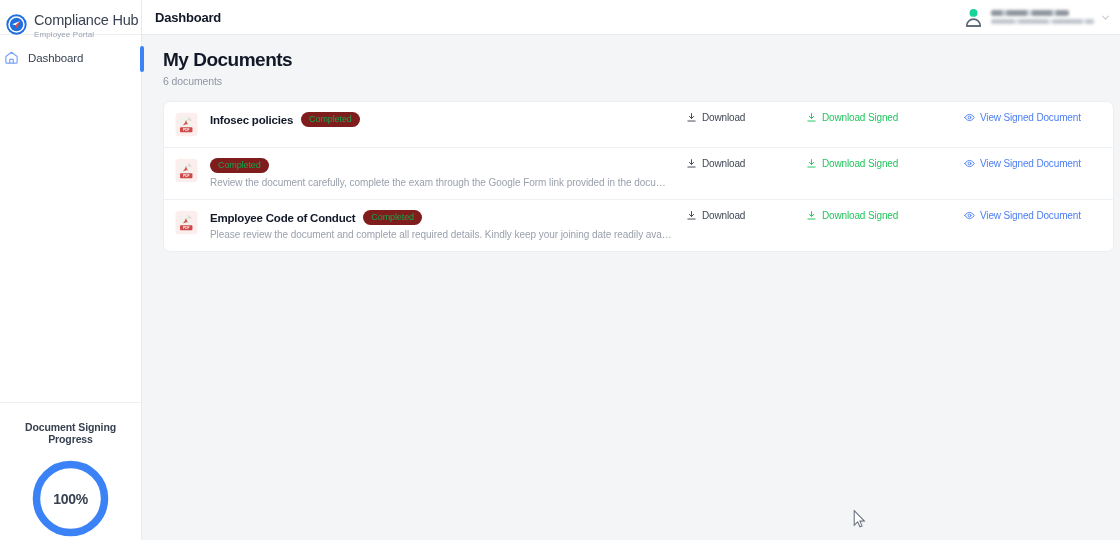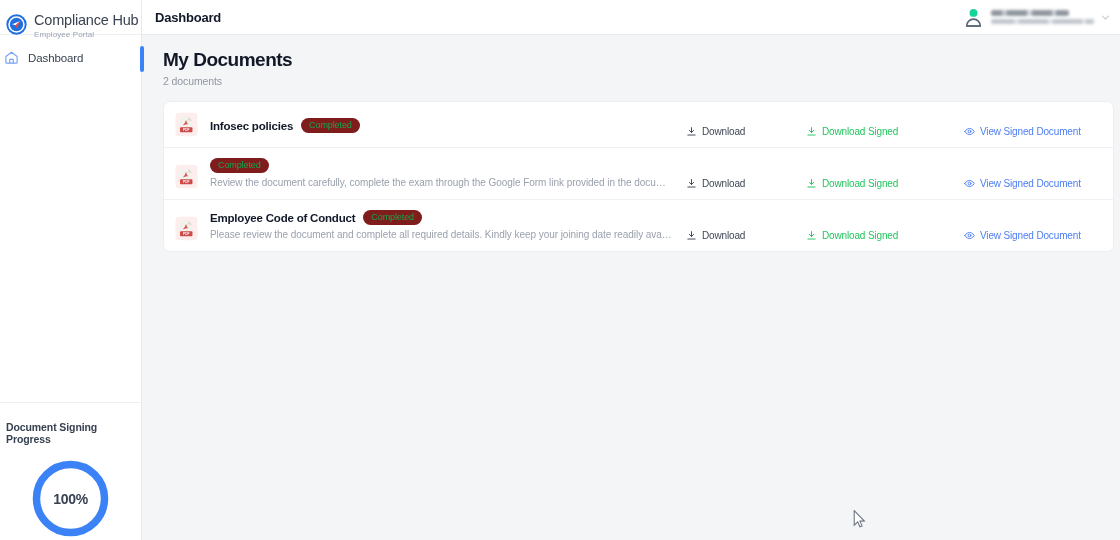--- a/index.html
+++ b/index.html
@@ -111,21 +111,21 @@
     height: 26px;
     background: #3b82f6;
     border-radius: 3px;
     z-index: 5;
   }
 
   
   .progress-panel {
     border-top: 1px solid #edeff2;
     padding: 18px 6px 0 6px;
-    text-align: left;
+    text-align: center;
   }
 
   .progress-title {
     font-size: 10.5px;
     font-weight: bold;
     color: #374151;
     letter-spacing: -0.1px;
     margin-bottom: 12px;
   }
 
@@ -230,21 +230,21 @@
     margin-top: 14px;
     background: #ffffff;
     border: 1px solid #eceef1;
     border-radius: 7px;
     overflow: hidden;
     width: 951px;
   }
 
   .doc-row {
     display: flex;
-    align-items: flex-end;
+    align-items: flex-start;
     padding: 10px 12px 10px 11px;
     border-bottom: 1px solid #f0f1f4;
     min-height: 46px;
   }
   .doc-row:last-child { border-bottom: none; }
 
   .pdf-icon {
     width: 23px;
     height: 25px;
     flex: 0 0 23px;
@@ -389,21 +389,21 @@
           <div class="redact mail"></div>
         </div>
         <svg class="chev" viewBox="0 0 24 24" fill="none" stroke="#8b93a1" stroke-width="2.2" stroke-linecap="round" stroke-linejoin="round">
           <path d="M5.5 9 L12 15.5 L18.5 9"></path>
         </svg>
       </div>
     </header>
 
     <section class="content">
       <h1 class="page-title">My Documents</h1>
-      <div class="page-sub">2 documents</div>
+      <div class="page-sub">6 documents</div>
 
       <div class="card" id="doc-list">
   <div class="doc-row">
     <svg class="pdf-icon" viewBox="0 0 26 28">
       <rect x="0.6" y="0.6" width="24.8" height="26.8" rx="4" fill="#fdeeee"></rect>
       <path d="M6.6 5.2 h8.4 l4.4 4.4 v12.3 a0.9 0.9 0 0 1-0.9 0.9 H6.6 a0.9 0.9 0 0 1-0.9-0.9 V6.1 a0.9 0.9 0 0 1 0.9-0.9 Z" fill="#f3f1ec"></path>
       <path d="M15.0 5.2 l4.4 4.4 h-4.4 Z" fill="#dcd8d0"></path>
       <path d="M12.6 8.6 c-0.9 2.6-2.6 5.4-4.0 6.6 1.9-0.8 4.6-1.5 6.6-1.4-1.3-0.7-2.3-2.9-2.6-5.2 Z" fill="#d45a5a"></path>
       <rect x="5.7" y="17.2" width="14.0" height="5.6" rx="0.9" fill="#cf4848"></rect>
       <text x="12.7" y="21.3" font-family="Liberation Sans, sans-serif" font-size="3.6" fill="#ffffff" text-anchor="middle" font-weight="bold">PDF</text>

